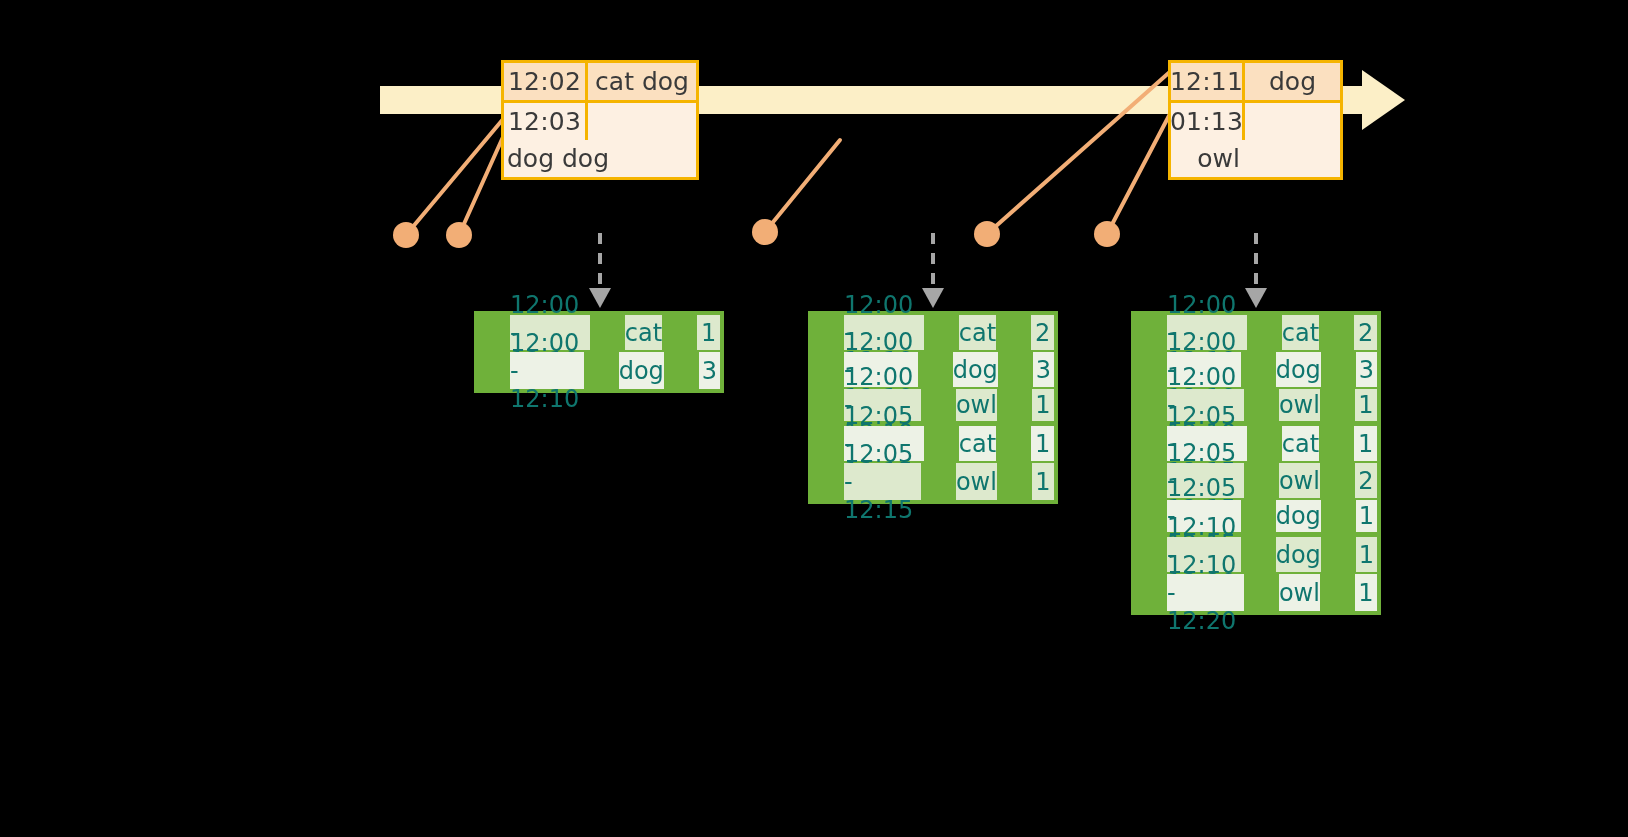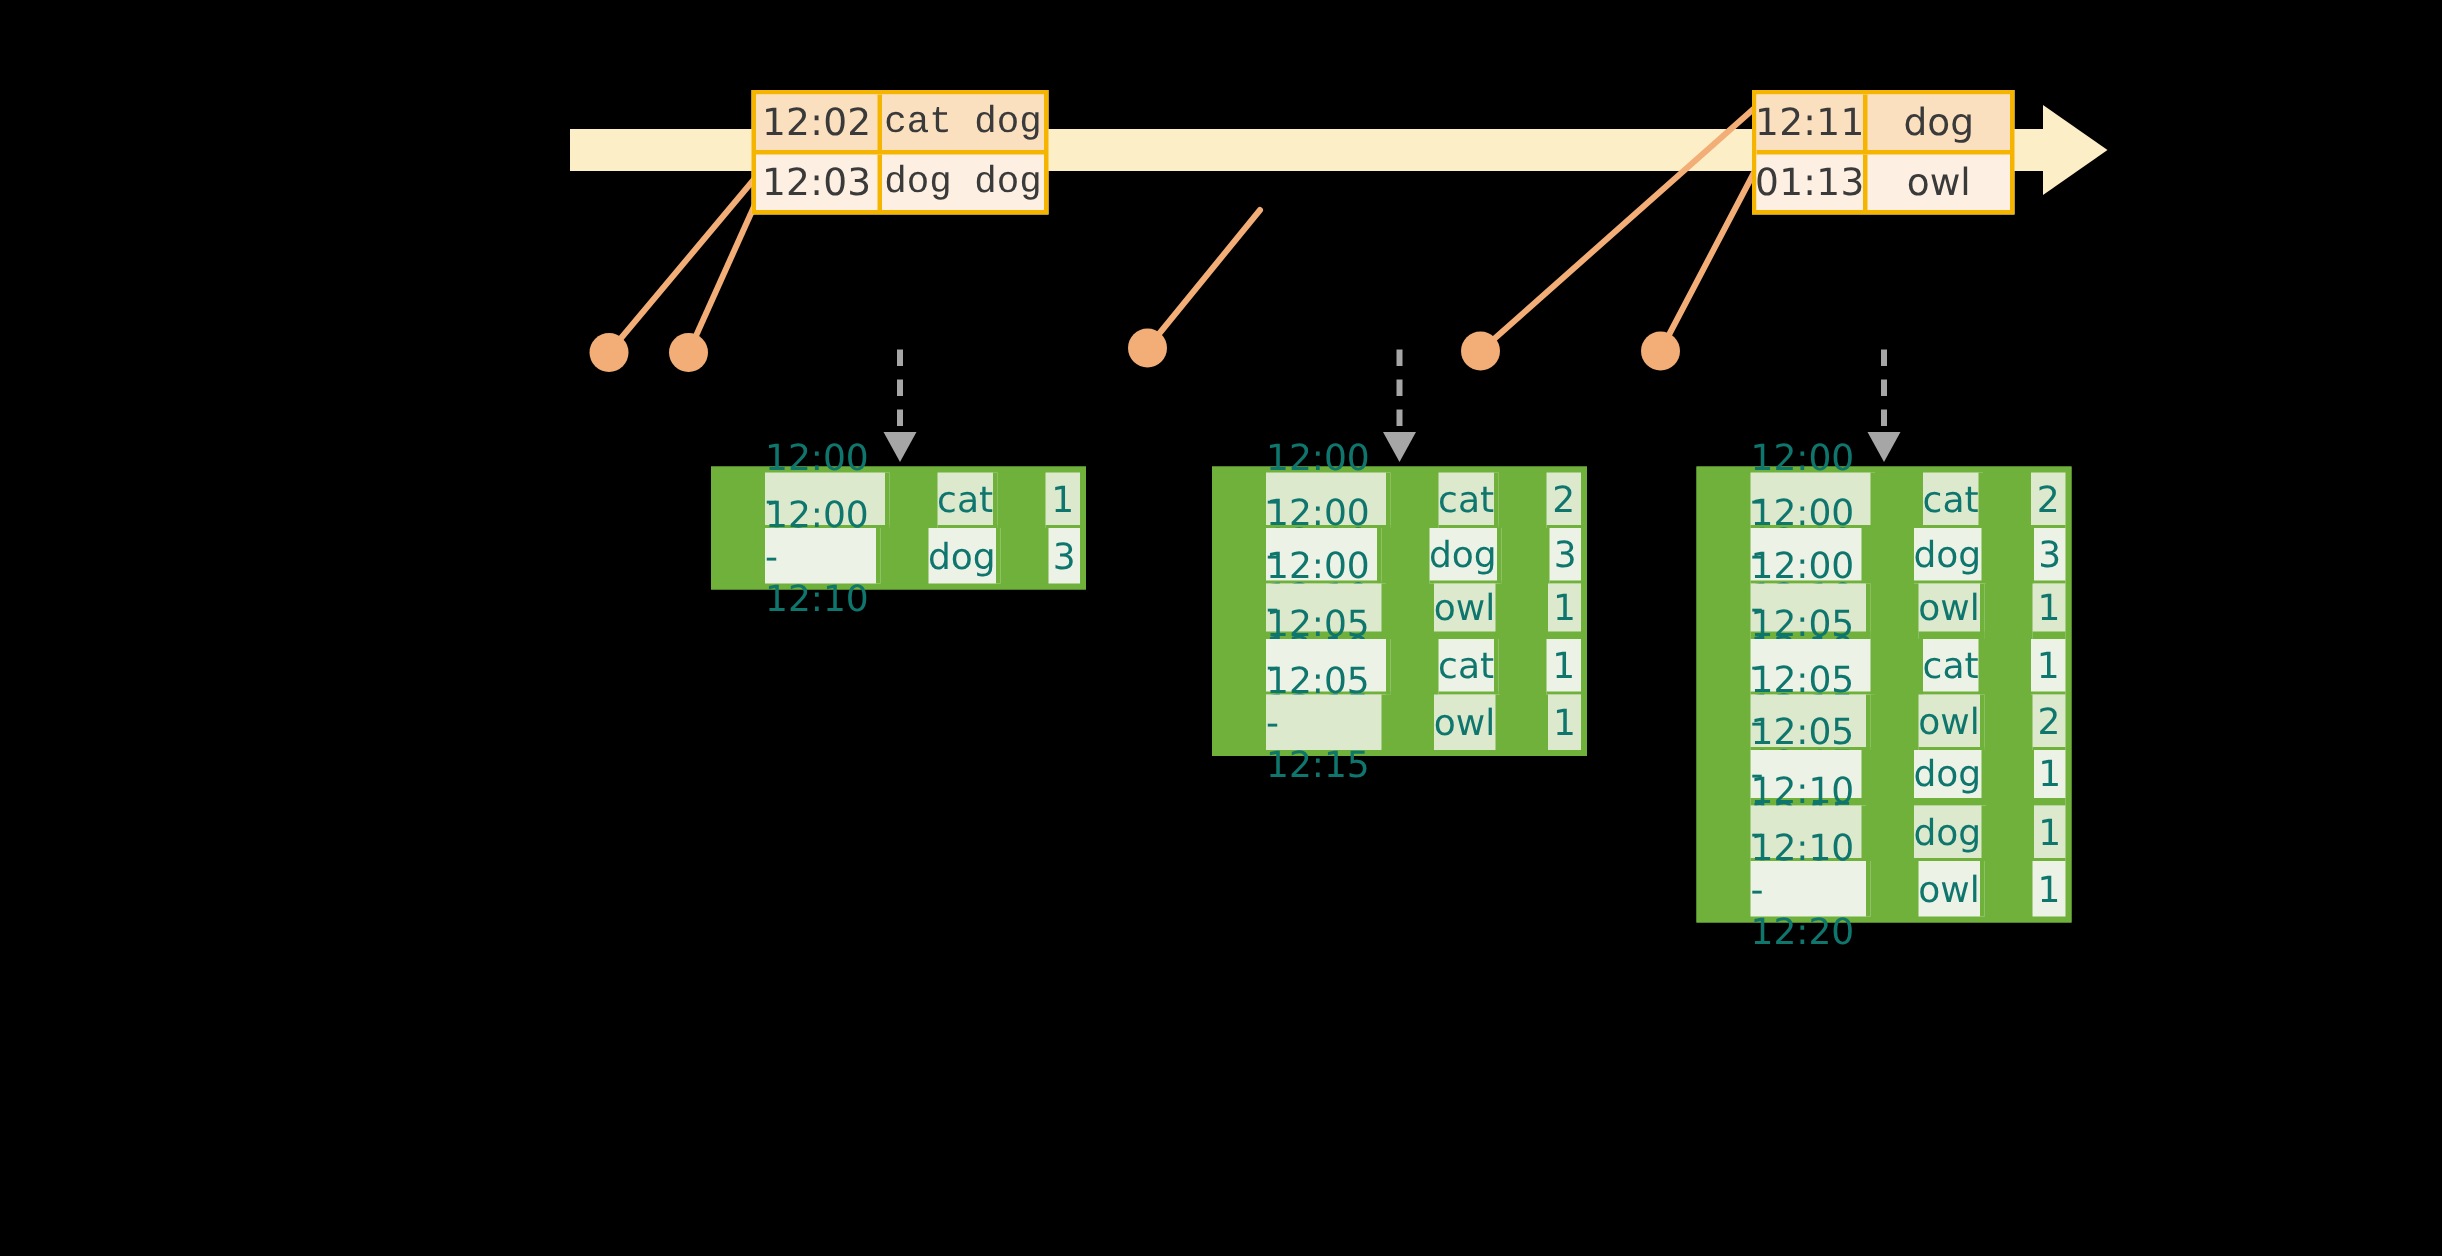--- a/index.html
+++ b/index.html
@@ -18,42 +18,42 @@
   .event-box{
     position:absolute;
     border:3px solid #F5B400;
     box-sizing:border-box;
     background:#FDEFDC;
   }
   .event-row{
     display:flex;
     box-sizing:border-box;
   }
-  .event-row + .event-row{border-top:3px solid #F5B400;}
+  .event-row + .event-row{border-top:3px solid #F5B400;flex-direction:column;}
   .event-row.shade-a{background:#FBE0C0;}
   .event-row.shade-b{background:#FDF0E2;}
   .ev-time{
     box-sizing:border-box;
     border-right:3px solid #F5B400;
     display:flex;align-items:center;justify-content:center;
     color:#3a3a3a;
     font-size:25px;
     letter-spacing:.2px;
   }
   .ev-val{
     box-sizing:border-box;
     display:flex;align-items:center;justify-content:center;
     color:#3a3a3a;
     font-size:25px;
   }
 
   
   #event-box-1{left:501px;top:60px;width:198px;}
   #event-box-1 .ev-time{width:84px;height:37px;}
-  #event-box-1 .ev-val{width:108px;height:37px;font-family:Liberation Mono, monospace;}
+  #event-box-1 .ev-val{width:108px;height:37px;}
   
   #event-box-2{left:836px;top:80px;width:196px;}
   #event-box-2 .ev-time{width:84px;height:37px;}
   #event-box-2 .ev-val{width:106px;height:37px;}
   
   #event-box-3{left:1168px;top:60px;width:175px;}
   #event-box-3 .ev-time{width:74px;height:37px;text-align:center;}
   #event-box-3 .ev-val{width:95px;height:37px;}
 
   

